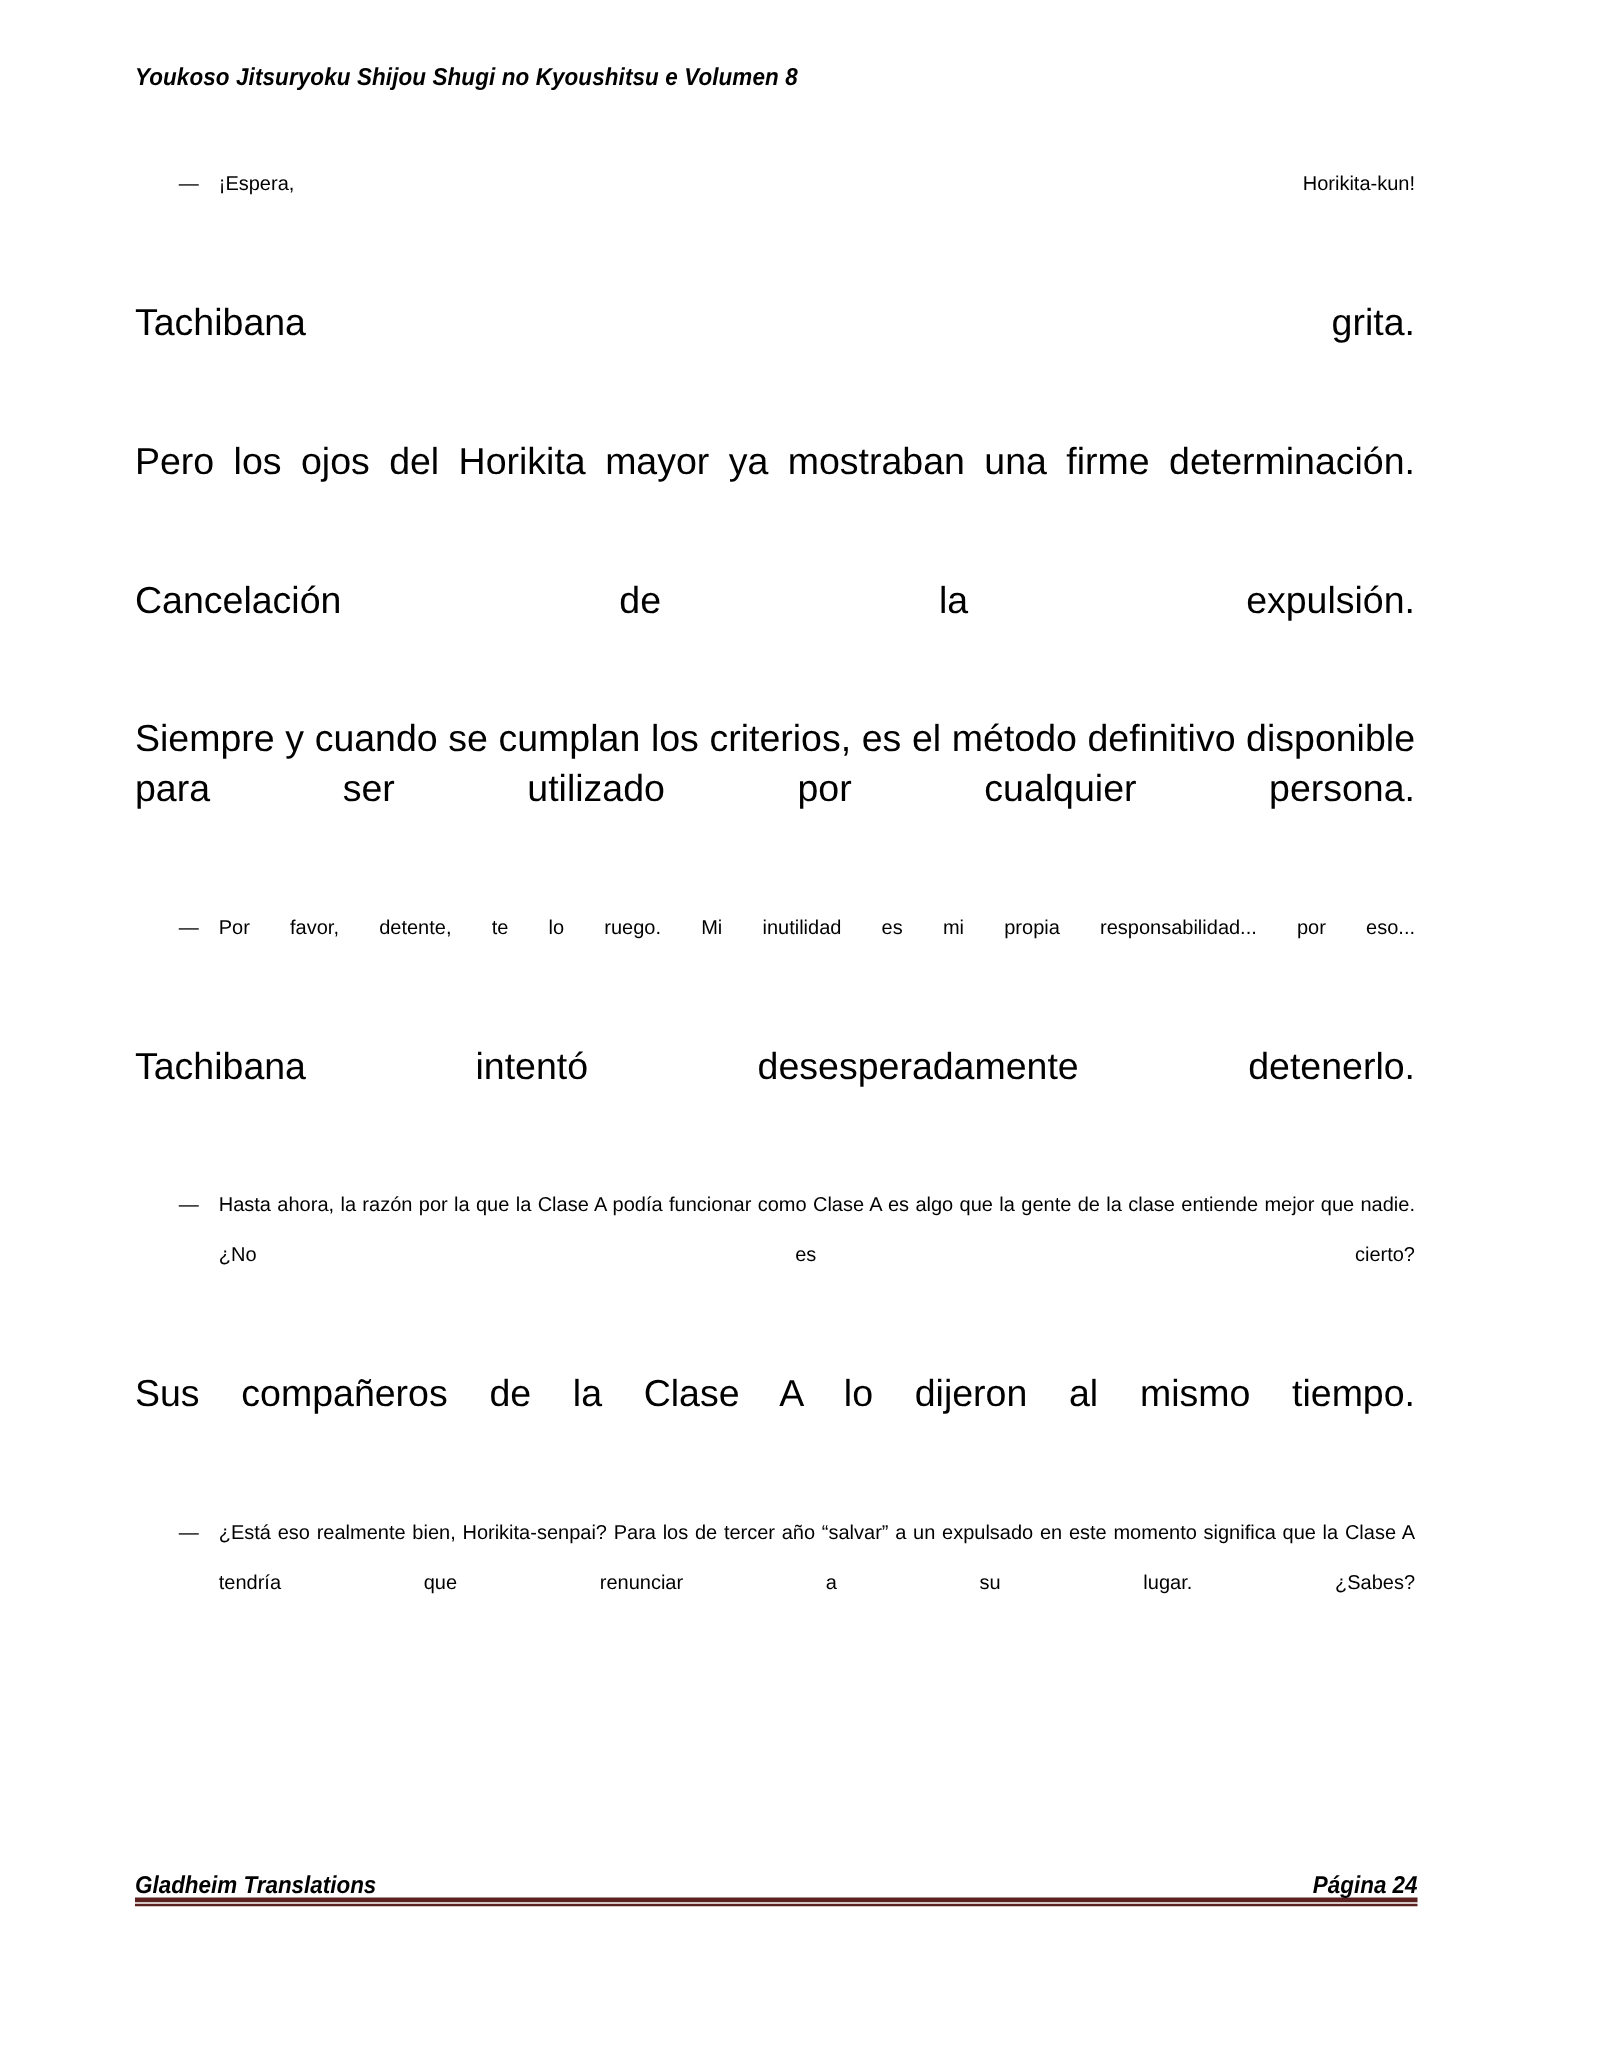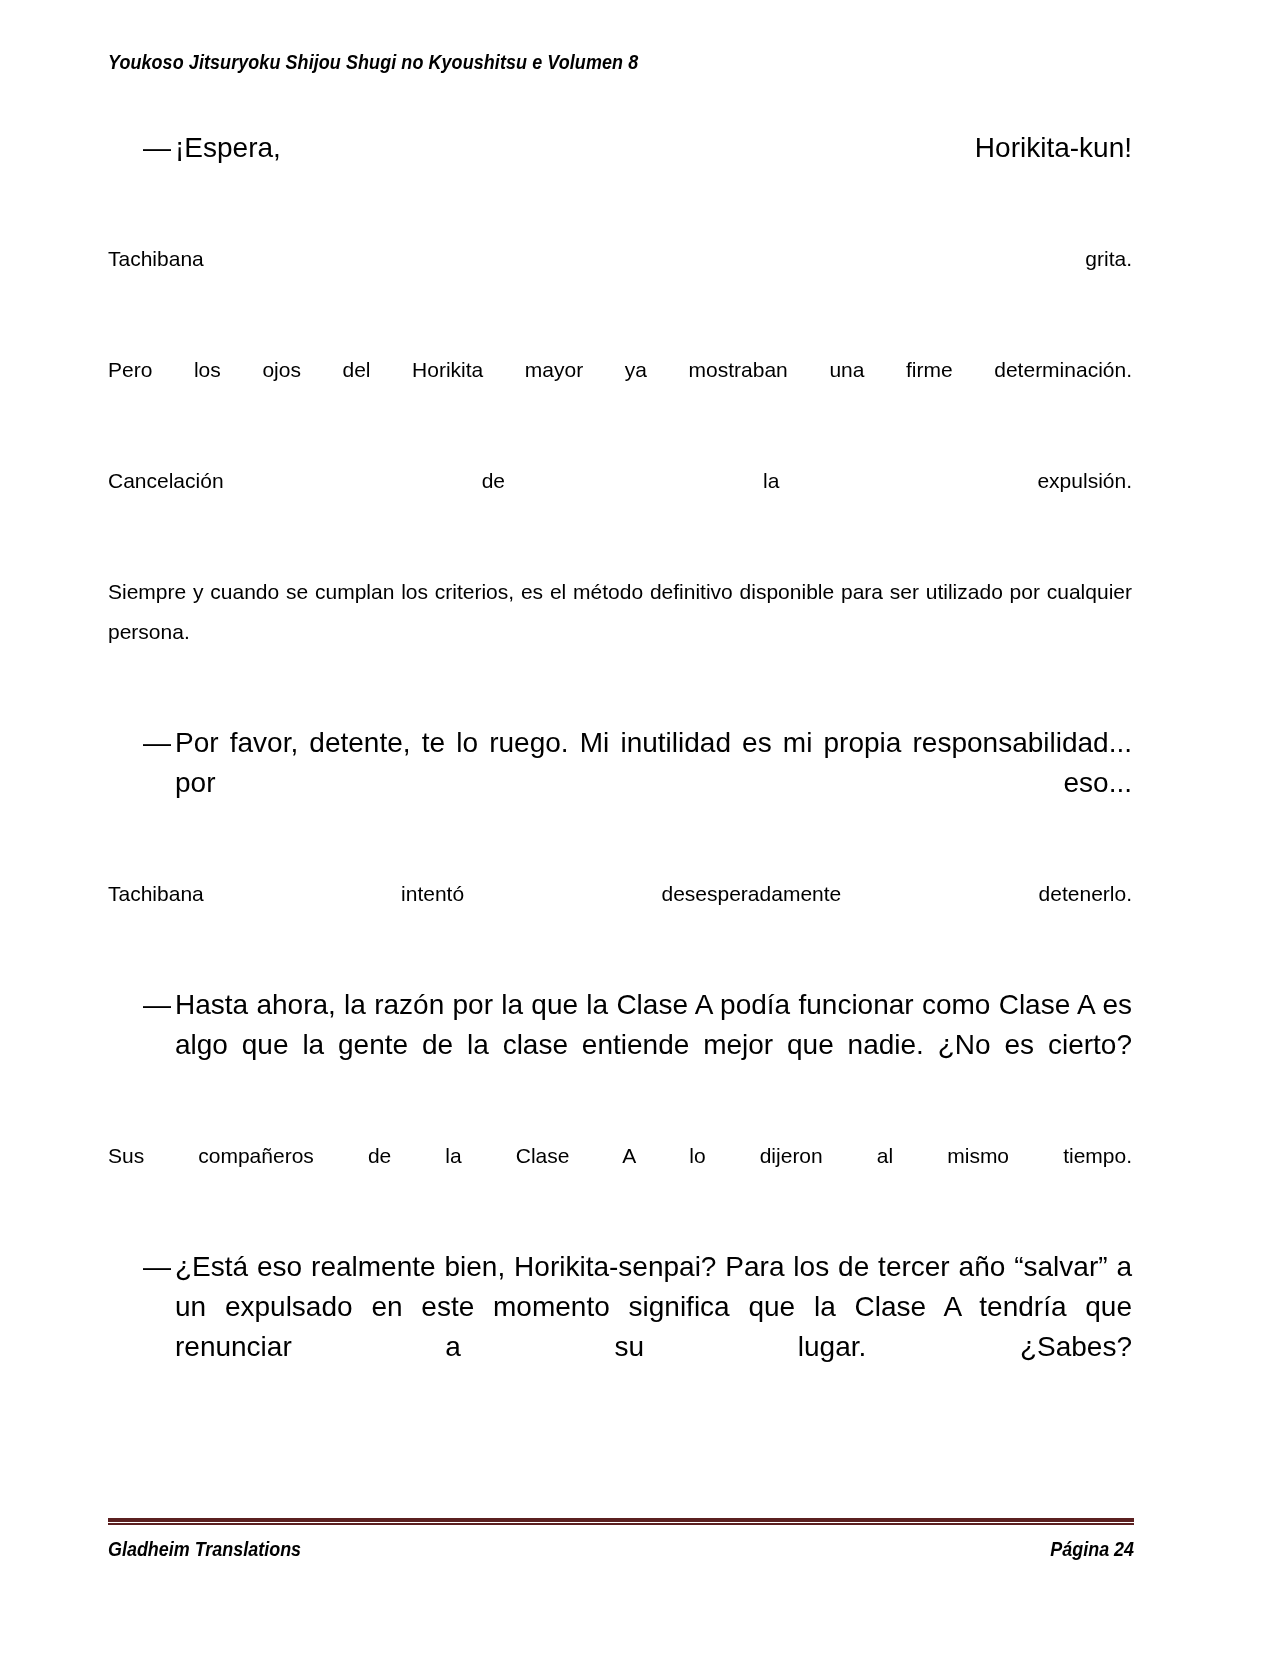--- a/index.html
+++ b/index.html
@@ -40,35 +40,35 @@
   
   .content {
     position: absolute;
     left: 108px;
     top: 128px;
     width: 1024px;
   }
 
   p.para {
     margin: 0 0 31px 0;
-    font-size: 21px;
+    font-size: 30px;
     line-height: 40px;
     text-align: justify;
     text-justify: inter-word;
     color: #000;
     hyphens: none;
   }
 
   
   .dialogue-block {
     margin: 0 0 31px 0;
     padding-left: 35px;
   }
   .dialogue-line {
-    font-size: 28px;
+    font-size: 16px;
     line-height: 40px;
     text-align: justify;
     text-justify: inter-word;
     padding-left: 32px;
     text-indent: -32px;
     color: #000;
     margin: 0;
   }
   .dialogue-line .dash {
     display: inline-block;
@@ -103,21 +103,21 @@
     width: 100%;
   }
   .footer-rule .thin {
     height: 2px;
     background: #5b2020;
     width: 100%;
   }
   .footer {
     position: absolute;
     left: 108px;
-    top: 1538px;
+    top: 1497px;
     width: 1026px;
     display: flex;
     justify-content: space-between;
     align-items: baseline;
   }
   .footer-left, .footer-right {
     font-family: "Liberation Sans", sans-serif;
     font-weight: bold;
     font-style: italic;
     font-size: 19.5px;

